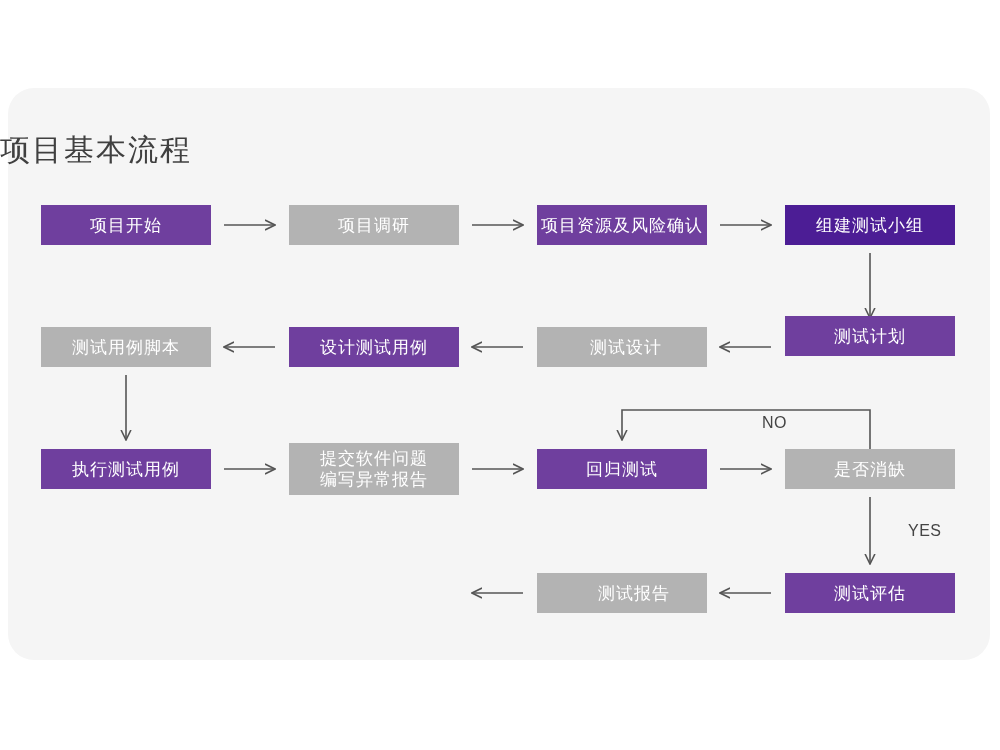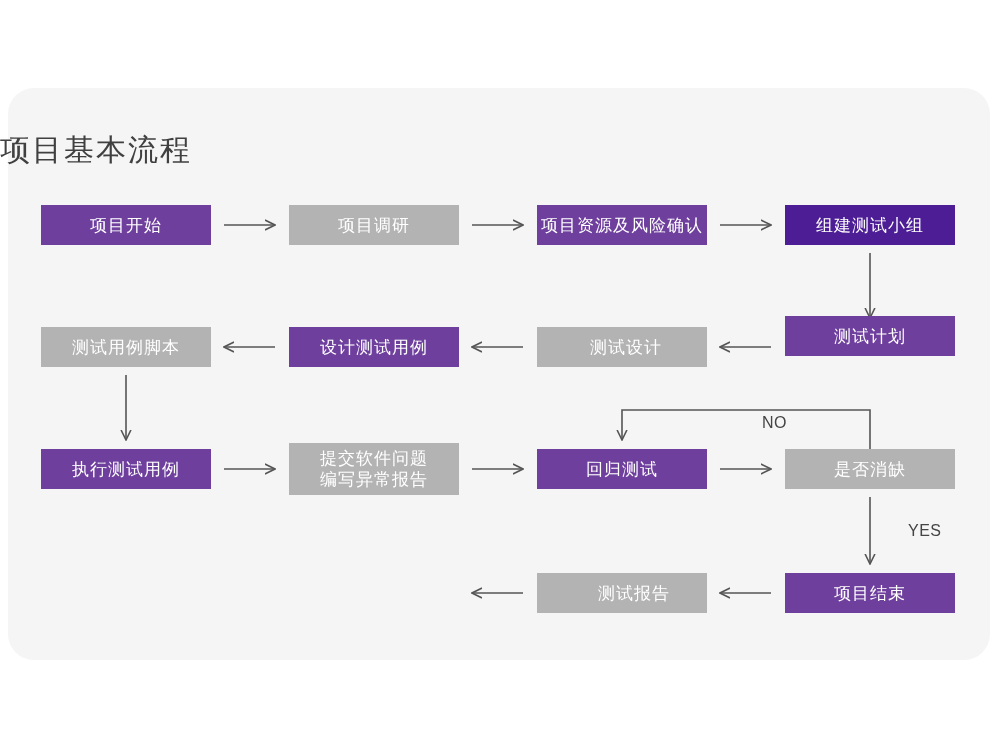--- a/index.html
+++ b/index.html
@@ -147,21 +147,21 @@
     <span class="lbl">执行测试用例</span>
   </div>
   <div class="node purple" id="n11" style="left: 537px; top: 449px; width: 170px; height: 40px; background: rgb(111, 63, 158);">
     <span class="lbl">回归测试</span>
   </div>
   <div class="node gray" id="n12" style="left: 785px; top: 449px; width: 170px; height: 40px; background: rgb(179, 179, 179);">
     <span class="lbl">是否消缺</span>
   </div>
 
   <div class="node purple" id="n13" style="left: 785px; top: 573px; width: 170px; height: 40px; background: rgb(111, 63, 158);">
-    <span class="lbl">项目结束</span>
+    <span class="lbl">测试评估</span>
   </div>
   <div class="node gray" id="n14" style="left: 537px; top: 573px; width: 170px; height: 40px; background: rgb(179, 179, 179); padding-left: 24px;">
     <span class="lbl">测试报告</span>
   </div>
 
   <div class="edge-label" id="no-label" style="left: 730px; top: 414px;">NO</div>
   <div class="edge-label" id="yes-label" style="left: 876px; top: 522px;">YES</div>
 
 </div>
 

